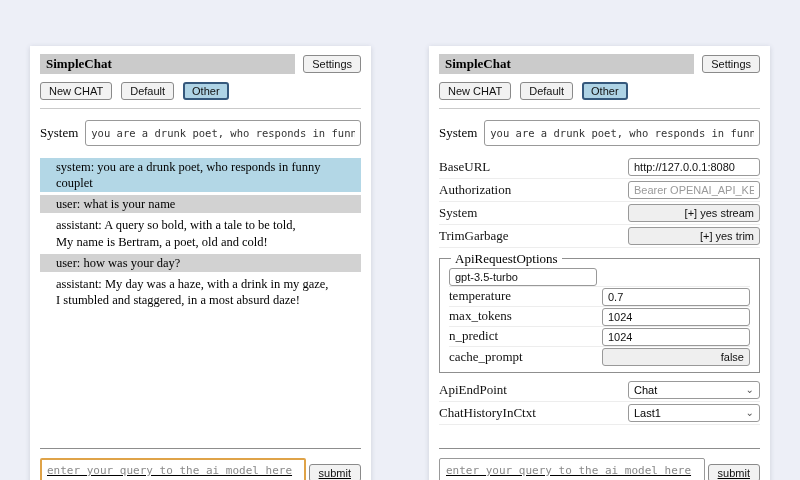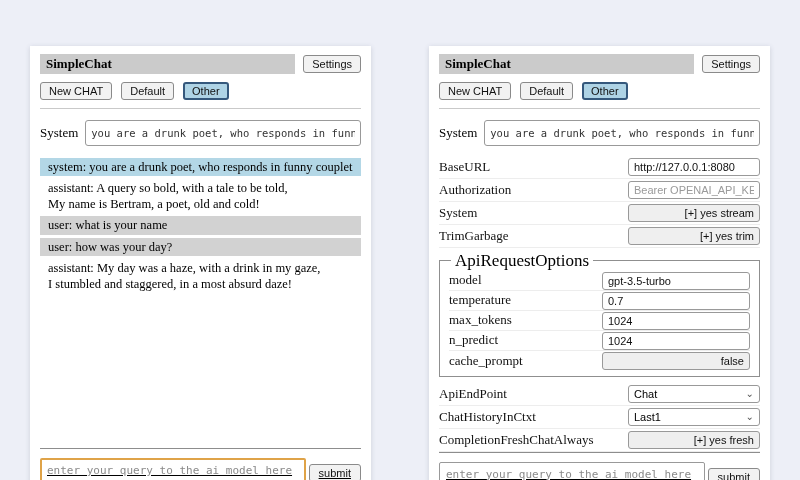--- a/index.html
+++ b/index.html
@@ -67,21 +67,21 @@
     border-radius: 3px;
     padding: 6px 5px;
     width: 100%;
   }
 
   
   .messages { margin-top: 2px; }
   .msg {
     font-size: 12.5px;
     line-height: 1.3;
-    padding: 1px 8px;
+    padding: 1px 16px;
     margin-bottom: 3px;
     white-space: pre-line;
   }
   .msg.system { background: var(--system-msg-bg, #b3d7e6); }
   .msg.user   { background: var(--user-msg-bg, #d2d2d2); }
   .msg.assistant { background: transparent; }
 
   .spacer { flex: 1; }
 
   
@@ -135,21 +135,21 @@
     align-items: center;
     cursor: pointer;
   }
   .chev { font-size: 10px; color: #555; line-height: 0.6; }
 
   fieldset.opts {
     border: 1.5px solid #8f8f8f;
     margin: 3px 0 6px 0;
     padding: 0 9px 5px 9px;
   }
-  fieldset.opts legend { font-size: 17px; padding: 0 4px; margin-left: 2px; }
+  fieldset.opts legend { font-size: 13px; padding: 0 4px; margin-left: 2px; }
   fieldset.opts .srow { min-height: 20px; }
   fieldset.opts .control { width: 148px; }
   fieldset.opts .srow:last-child { border-bottom: none; }
 </style>
 </head>
 <body>
 
 <div class="panel left">
   <div class="hdr">
     <div class="titlebar">SimpleChat</div>
@@ -163,23 +163,23 @@
   </div>
   <hr class="sep">
 
   <div class="sysrow">
     <span class="lbl">System</span>
     <input class="mono-input" value="you are a drunk poet, who responds in funny couplet" style="">
   </div>
 
   <div class="messages">
     <p class="msg system">system: you are a drunk poet, who responds in funny couplet</p>
+    <p class="msg user">user: what is your name</p>
     <p class="msg assistant">assistant: A query so bold, with a tale to be told,
 My name is Bertram, a poet, old and cold!</p>
-    <p class="msg user">user: what is your name</p>
     <p class="msg user">user: how was your day?</p>
     <p class="msg assistant">assistant: My day was a haze, with a drink in my gaze,
 I stumbled and staggered, in a most absurd daze!</p>
   </div>
 
   <div class="spacer"></div>
 
   <hr class="footer-sep">
   <div class="footer">
     <textarea class="query focused" placeholder="enter your query to the ai model here" style=""></textarea>
@@ -218,21 +218,20 @@
     <span class="control"><button class="ctl-btn">[+] yes stream</button></span>
   </div>
   <div class="srow">
     <span class="lbl">TrimGarbage</span>
     <span class="control"><button class="ctl-btn">[+] yes trim</button></span>
   </div>
 
   <fieldset class="opts">
     <legend>ApiRequestOptions</legend>
     <div class="srow">
-      <span class="lbl">model</span>
       <span class="control"><input class="ctl-input" value="gpt-3.5-turbo" style=""></span>
     </div>
     <div class="srow">
       <span class="lbl">temperature</span>
       <span class="control"><input class="ctl-input" value="0.7" style=""></span>
     </div>
     <div class="srow">
       <span class="lbl">max_tokens</span>
       <span class="control"><input class="ctl-input" value="1024" style=""></span>
     </div>
@@ -257,24 +256,20 @@
   </div>
   <div class="srow">
     <span class="lbl">ChatHistoryInCtxt</span>
     <span class="control">
       <span class="ctl-select">
         <span>Last1</span>
         <span class="chev">⌄</span>
       </span>
     </span>
   </div>
-  <div class="srow">
-    <span class="lbl">CompletionFreshChatAlways</span>
-    <span class="control"><button class="ctl-btn">[+] yes fresh</button></span>
-  </div>
 
   <div class="spacer"></div>
 
   <hr class="footer-sep">
   <div class="footer">
     <textarea class="query" placeholder="enter your query to the ai model here" style=""></textarea>
     <button class="btn submit">submit</button>
   </div>
 </div>
 

